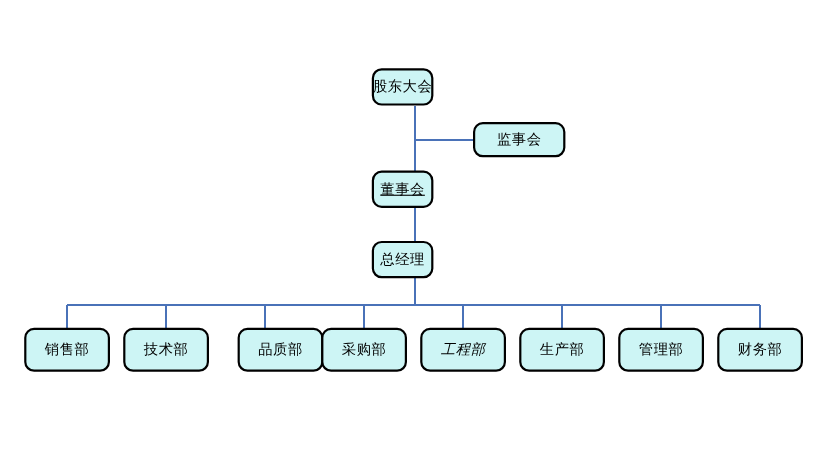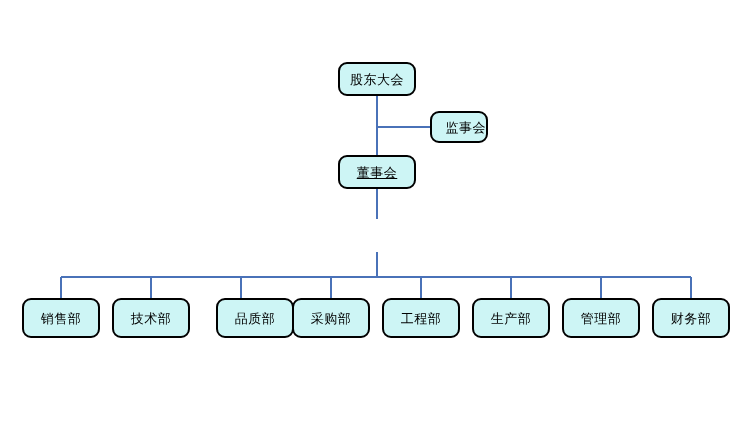--- a/index.html
+++ b/index.html
@@ -35,22 +35,22 @@
     z-index: 2;
   }
   .node-label {
     font-size: 13px;
     line-height: 1;
     color: #000000;
     letter-spacing: 0.5px;
     white-space: nowrap;
     font-family: "DejaVu Sans", "Liberation Sans", sans-serif;
   }
-  .n-top   { width: 78px; height: 34px; }
-  .n-side  { width: 58px; height: 32px; justify-content: flex-end; }
+  .n-top   { width: 56px; height: 34px; }
+  .n-side  { width: 84px; height: 32px; }
   .n-dept  { width: 78px; height: 40px; }
 </style>
 </head>
 <body>
 
 <div id="canvas">
 
   <svg id="connectors" viewBox="0 0 750 423" xmlns="http://www.w3.org/2000/svg">
     <g fill="none" stroke="#4a72b8" stroke-width="2" shape-rendering="crispEdges">
 
@@ -80,34 +80,37 @@
   </div>
 
   <div class="node n-side" style="left:430px; top:111px;">
     <span class="node-label">监事会</span>
   </div>
 
   <div class="node n-top" style="left:338px; top:155px;text-decoration:underline;">
     <span class="node-label">董事会</span>
   </div>
 
+  <div class="node n-top" style="left:338px; top:219px;">
+    <span class="node-label">总经理</span>
+  </div>
 
   <div class="node n-dept" style="left:22px; top:298px;">
     <span class="node-label">销售部</span>
   </div>
   <div class="node n-dept" style="left:112px; top:298px;">
     <span class="node-label">技术部</span>
   </div>
   <div class="node n-dept" style="left:216px; top:298px;">
     <span class="node-label">品质部</span>
   </div>
   <div class="node n-dept" style="left:292px; top:298px;">
     <span class="node-label">采购部</span>
   </div>
-  <div class="node n-dept" style="left:382px; top:298px;">
+  <div class="node n-dept" style="left:382px; top:298px;font-style:italic;">
     <span class="node-label">工程部</span>
   </div>
   <div class="node n-dept" style="left:472px; top:298px;">
     <span class="node-label">生产部</span>
   </div>
   <div class="node n-dept" style="left:562px; top:298px;">
     <span class="node-label">管理部</span>
   </div>
   <div class="node n-dept" style="left:652px; top:298px;">
     <span class="node-label">财务部</span>

